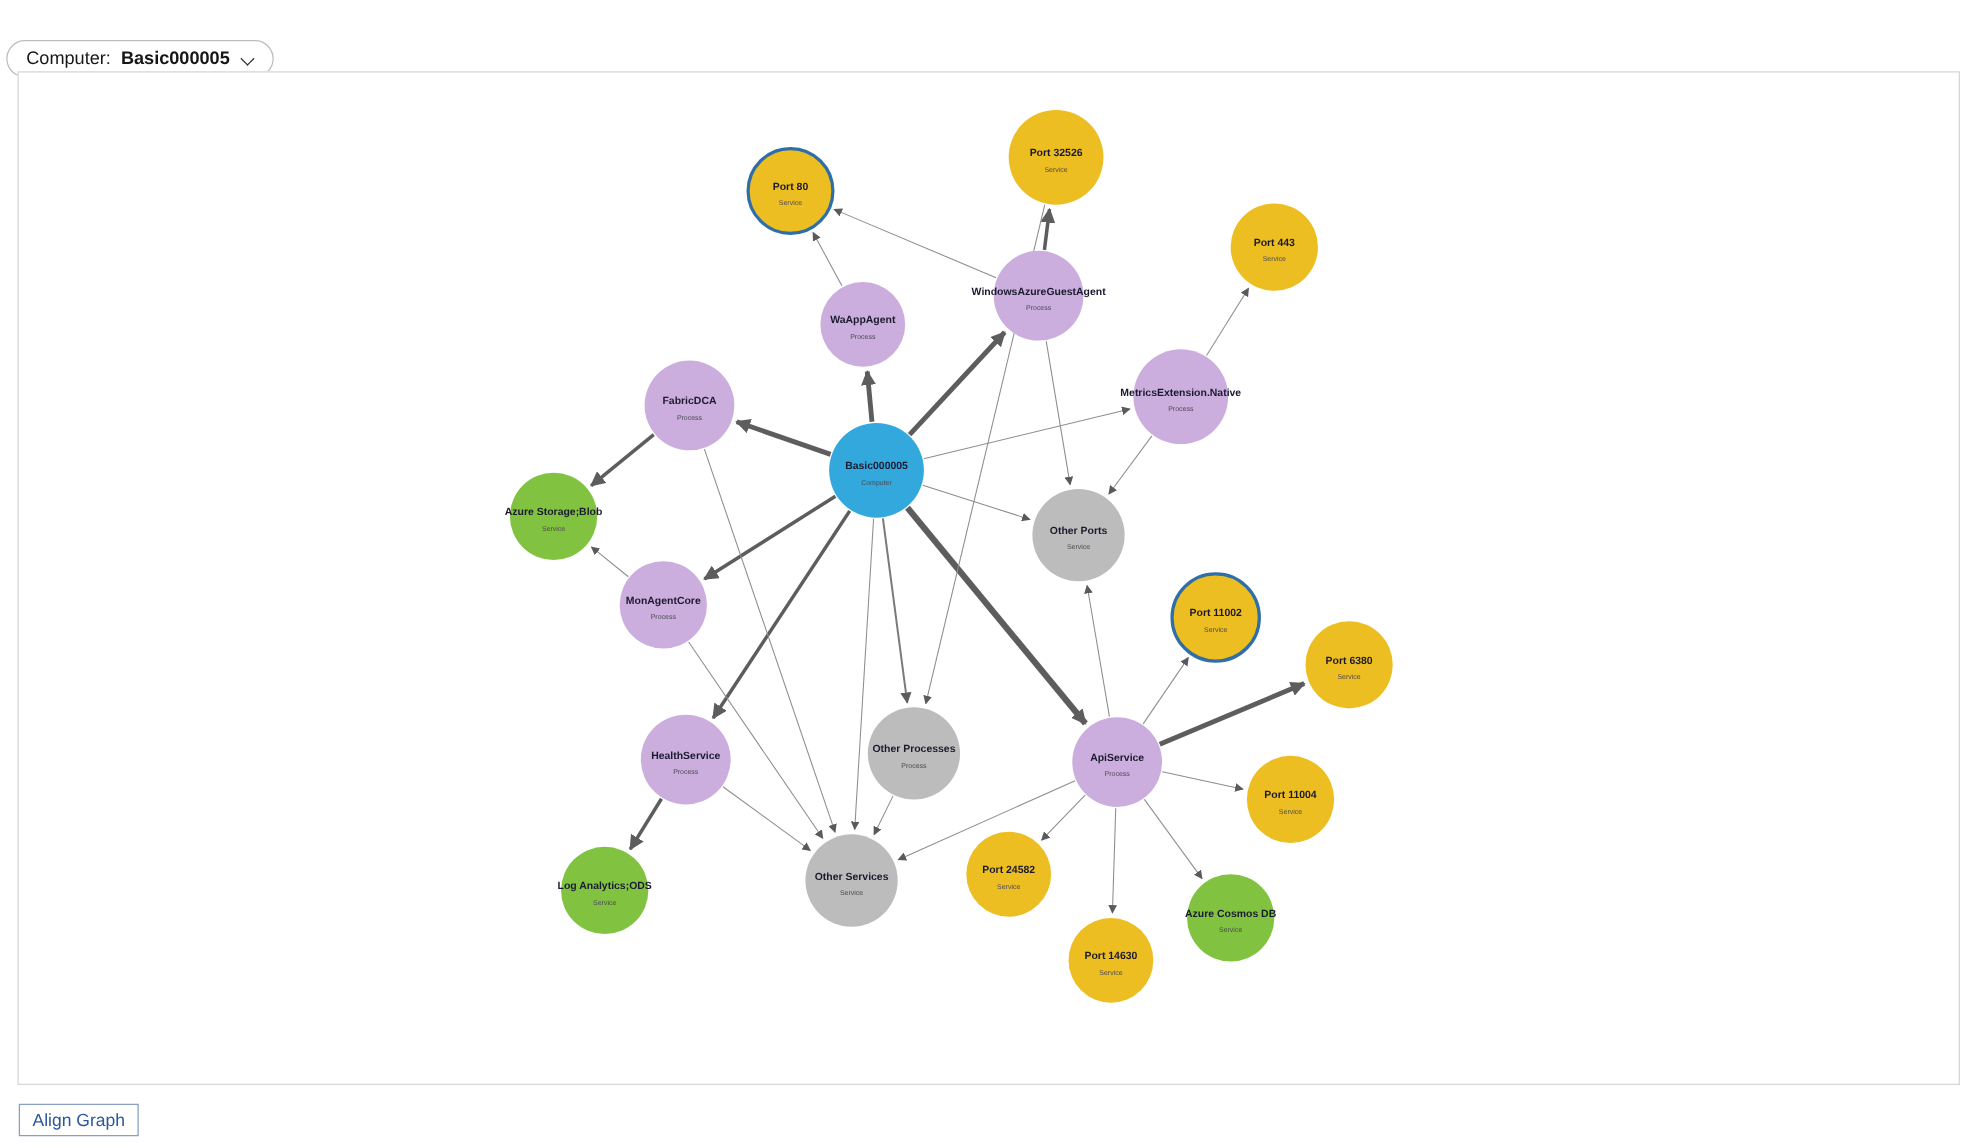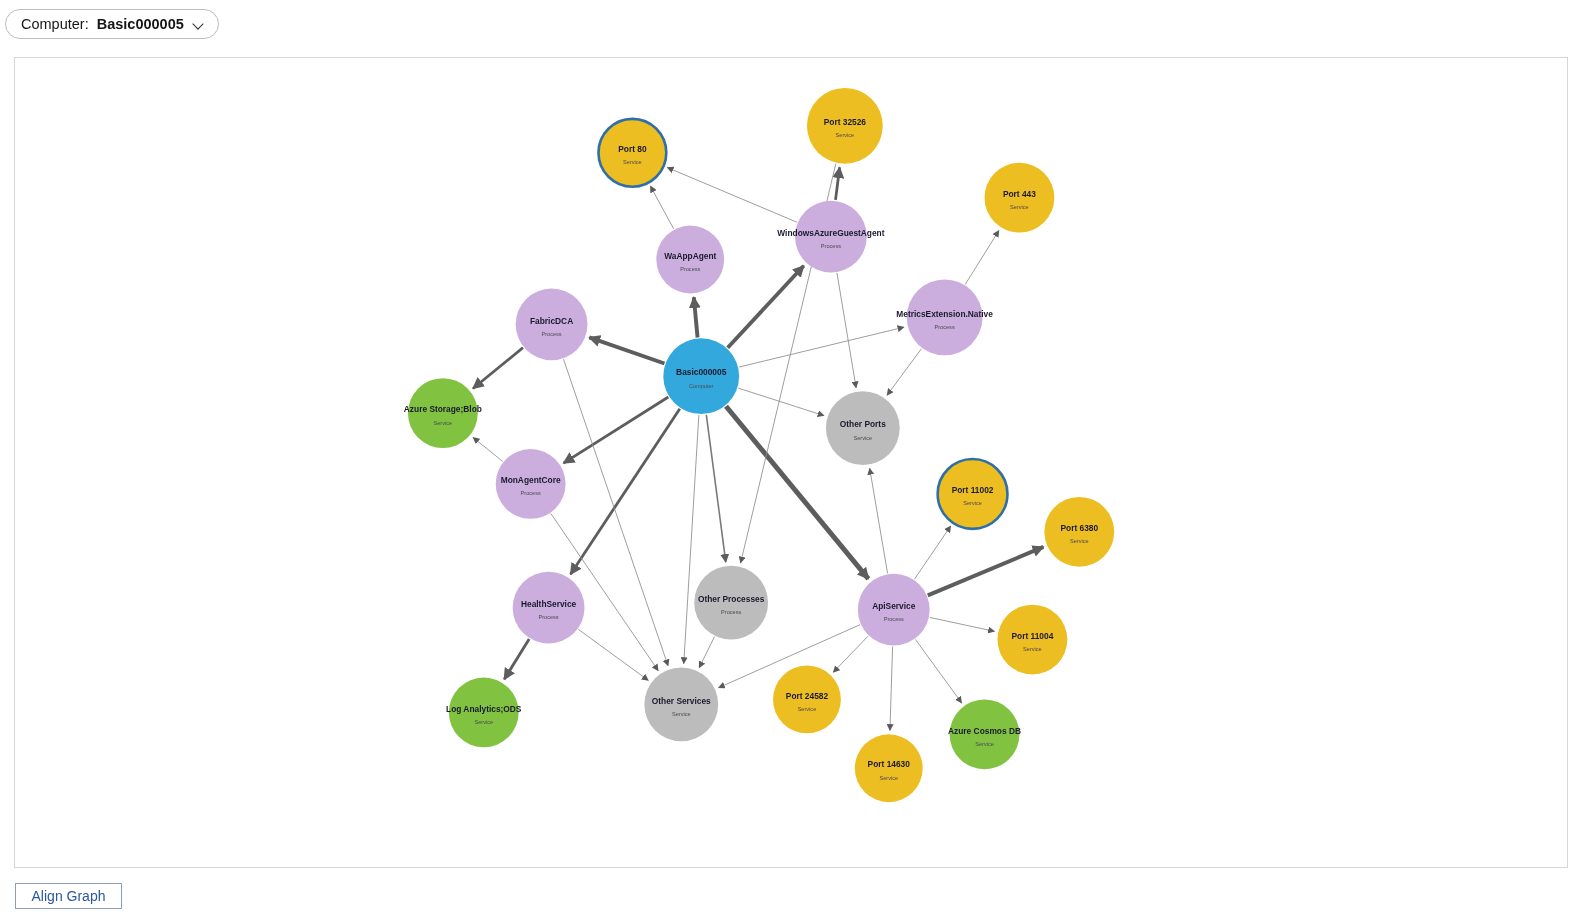--- a/index.html
+++ b/index.html
@@ -28,20 +28,21 @@
     gap: 8px;
     height: 28px;
     padding: 0 13px 0 15px;
     border: 1px solid #bdbdbd;
     border-radius: 16px;
     background: #ffffff;
     font-size: 14.5px;
     color: #161616;
     cursor: pointer;
     white-space: nowrap;
+    margin-top: 23px;
   }
   .filter-pill .fp-label { font-weight: 400; }
   .filter-pill .fp-value { font-weight: 700; }
   .chev {
     display: inline-block;
     width: 11px;
     height: 11px;
     position: relative;
     margin-left: 2px;
   }
@@ -93,21 +94,21 @@
     text-anchor: middle;
     dominant-baseline: middle;
     pointer-events: none;
   }
   .gnode circle { cursor: pointer; }
   
   .align-btn {
     position: absolute;
     left: 15px;
     top: 883px;
-    width: 107px;
+    width: 96px;
     height: 26px;
     border: 1px solid #8a9ec4;
     background: #ffffff;
     color: #2b579a;
     font-family: "Liberation Sans", sans-serif;
     font-size: 14px;
     line-height: 24px;
     cursor: pointer;
     box-sizing: border-box;
     padding: 0;

